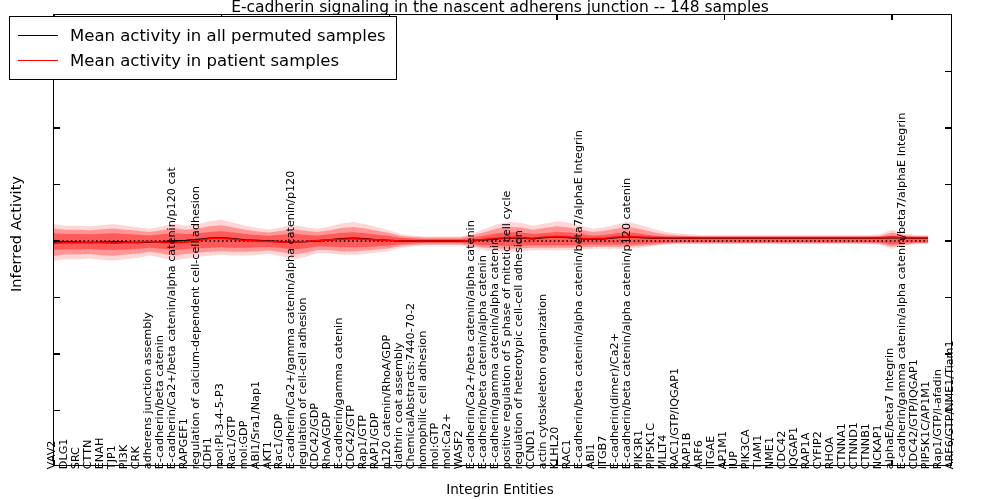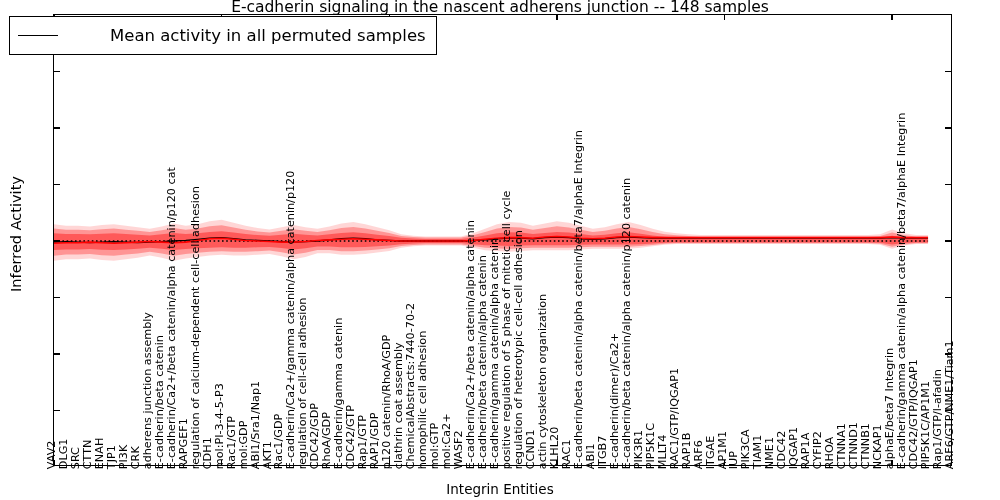--- a/index.html
+++ b/index.html
@@ -29,21 +29,21 @@
   #xlabels{position:absolute;left:53px;top:0;width:899px;height:500px;}
   .xlab{position:absolute;bottom:31px;font-size:11.2px;line-height:11.2px;
         white-space:nowrap;transform-origin:left bottom;
         transform:rotate(-90deg);color:#000;}
   #xaxis-title{position:absolute;left:0;top:481px;width:1000px;text-align:center;
                font-size:13.5px;white-space:nowrap;}
 
   
   #legend{position:absolute;left:9px;top:16px;background:#fff;
           border:1.2px solid #000;padding:6px 10px 6px 8px;z-index:40;}
-  .lgrow{display:flex;align-items:center;height:25px;gap:40px;}
+  .lgrow{display:flex;align-items:center;height:25px;}
   .lgline{display:inline-block;width:40px;height:0;border-top:1.6px solid #000;
           margin-right:12px;}
   .lgline.red{border-top-color:#ff0000;}
   .lgtxt{font-size:16.5px;white-space:nowrap;}
 
   
   #plotlayer{position:absolute;left:0;top:0;width:899px;height:452px;}
   #plotlayer svg{display:block;}
 </style>
 </head>
@@ -173,15 +173,19 @@
       <div class="xlab" style="left: 890.027px;">Rap1/GTP/l-afadin</div>
       <div class="xlab" style="left: 902px;">ARF6/GTP/NME1/Tiam1</div>
     </div>
   <div id="xaxis-title">Integrin Entities</div>
 
   <div id="legend">
     <div class="lgrow">
       <span class="lgline"></span>
       <span class="lgtxt">Mean activity in all permuted samples</span>
     </div>
+    <div class="lgrow">
+      <span class="lgline red"></span>
+      <span class="lgtxt">Mean activity in patient samples</span>
+    </div>
   </div>
 
 </div>
 
 </body></html>

